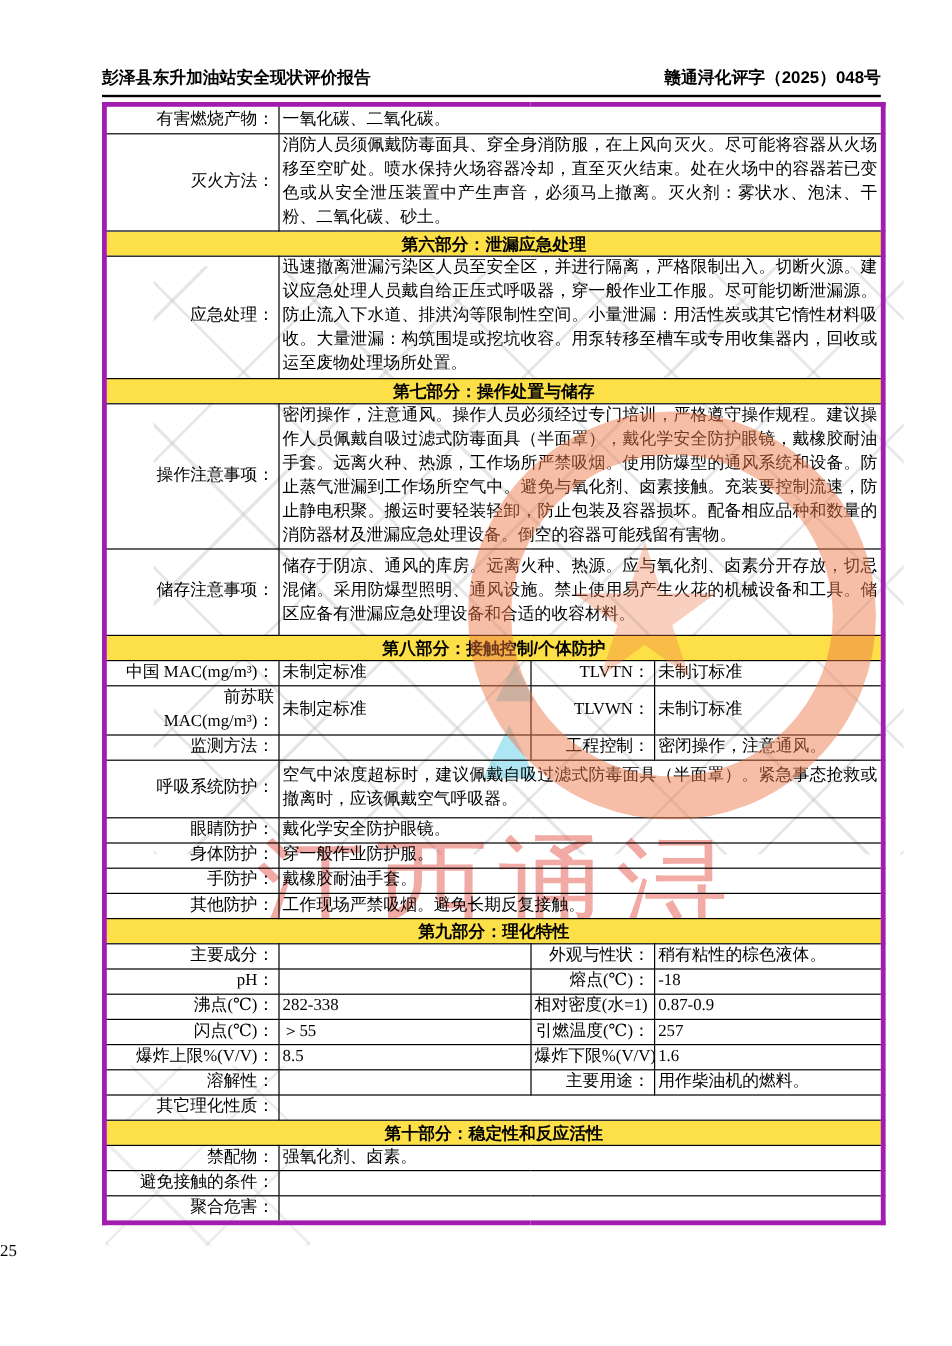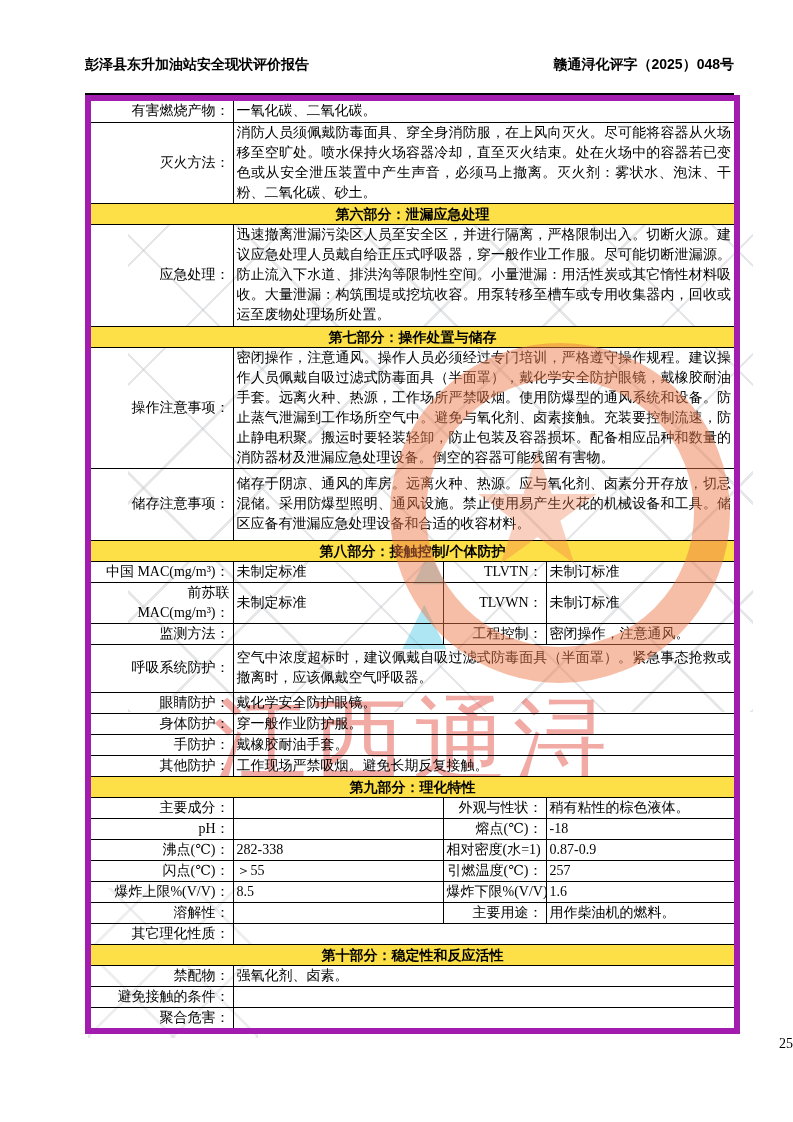--- a/index.html
+++ b/index.html
@@ -4,21 +4,21 @@
 <style>
   html,body{margin:0;padding:0;background:#ffffff;}
   .page{
     position:relative;width:793px;height:1122px;background:#ffffff;
     font-family:"Liberation Serif","DejaVu Serif",serif;color:#000;overflow:hidden;
   }
   
   .hdr{
     position:absolute;left:85px;top:56px;width:649px;
     display:flex;justify-content:space-between;align-items:flex-end;
-    border-bottom:2px solid #000;padding-bottom:21px;
+    border-bottom:2px solid #000;padding-bottom:7px;
     font-family:"Liberation Sans","DejaVu Sans",sans-serif;
     font-weight:bold;font-size:14px;line-height:16px;z-index:2;
   }
   
   .wm-lattice{
     position:absolute;left:128px;top:222px;width:625px;height:490px;z-index:0;opacity:.5;
     background:
       repeating-linear-gradient(45deg, rgba(125,132,142,.38) 0 2.5px, transparent 2.5px 84px),
       repeating-linear-gradient(-45deg, rgba(125,132,142,.38) 0 2.5px, transparent 2.5px 84px);
   }
@@ -43,39 +43,39 @@
     border:36px solid rgba(237,120,72,.48);border-radius:50%;
     box-sizing:border-box;pointer-events:none;
   }
   .wm-star{
     position:absolute;left:468px;top:425px;z-index:3;pointer-events:none;
     font-family:"DejaVu Sans",sans-serif;font-size:155px;line-height:170px;
     color:rgba(237,120,72,.35);
   }
   
   table.msds{
-    position:absolute;left:85px;top:95px;width:649px;z-index:1;
+    position:absolute;left:85px;top:85px;width:649px;z-index:1;
     border-collapse:collapse;table-layout:fixed;background:transparent;
-    border:6px solid #a21caf;
+    border:4px solid #a21caf;
   }
   table.msds td{
     border:1px solid #000;padding:0 3px;font-size:14px;line-height:20px;
     vertical-align:middle;overflow:hidden;
   }
   td.lbl{text-align:right;}
   td.val{text-align:justify;}
   td.lbl2{text-align:right;white-space:nowrap;}
   td.val2{text-align:left;}
   td.sec{
     text-align:center;font-family:"Liberation Sans","DejaVu Sans",sans-serif;
     font-weight:bold;font-size:15px;background:#fde047;
   }
   
   .footer{
-    position:absolute;left:0;top:1036px;width:793px;text-align:right;
+    position:absolute;left:0;top:1036px;width:793px;text-align:left;
     font-size:14px;z-index:2;
   }
 </style>
 </head>
 <body>
 
 <div class="page">
 
   <div class="hdr">
     <span>彭泽县东升加油站安全现状评价报告</span>

